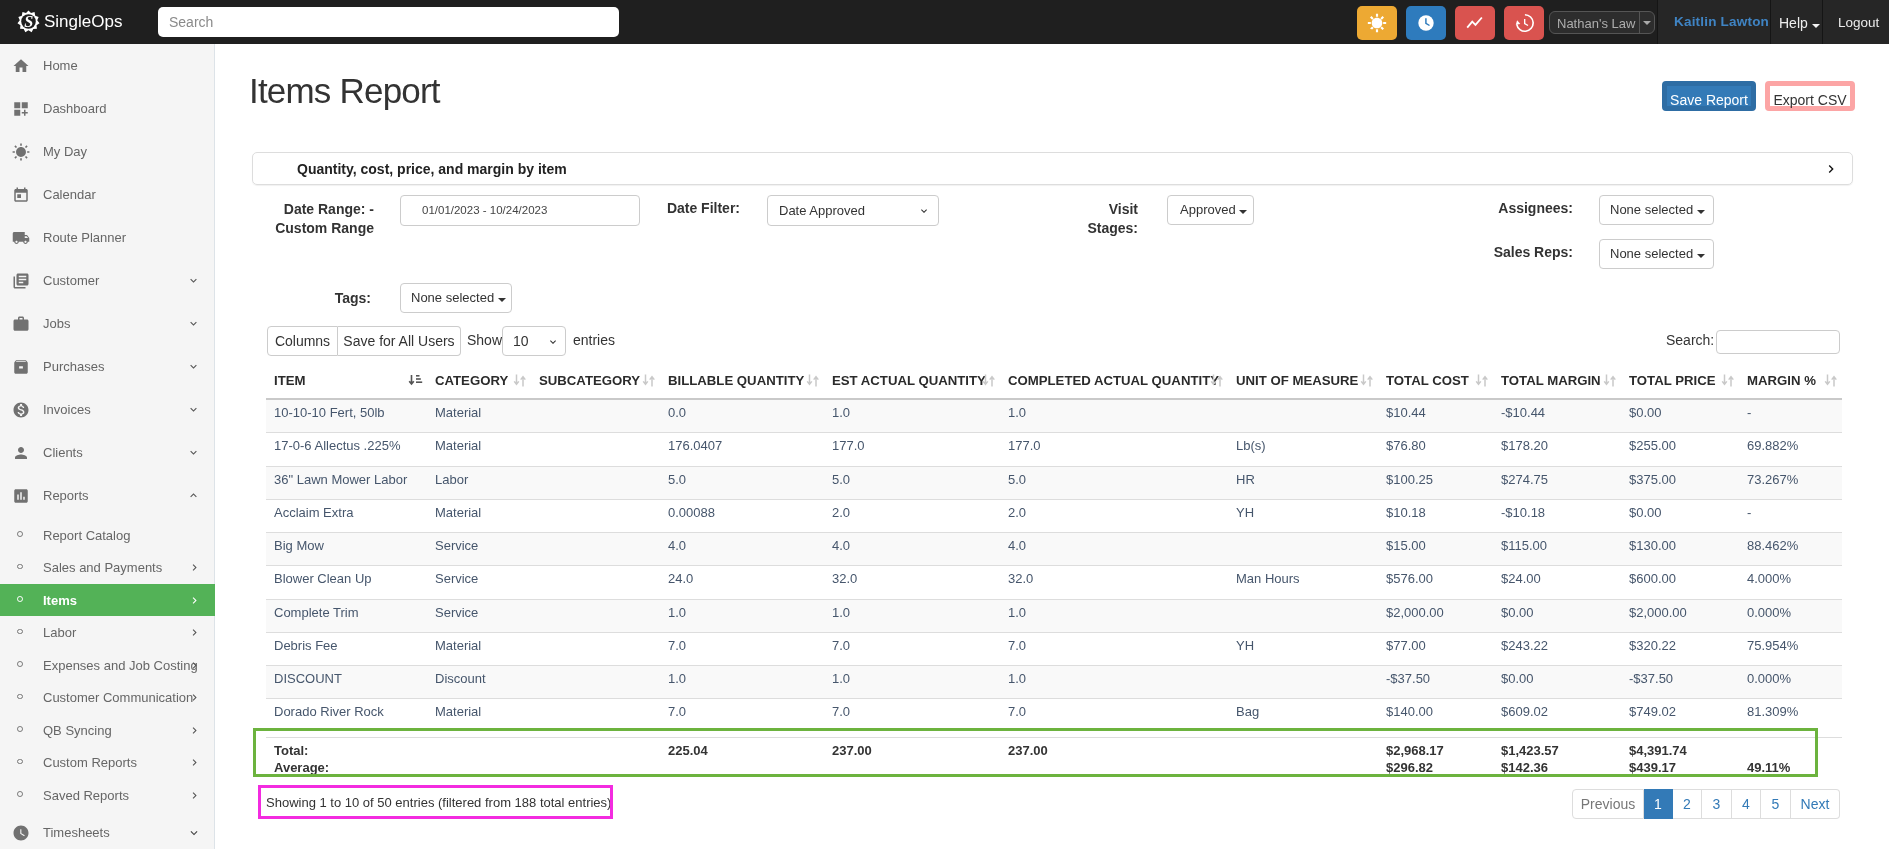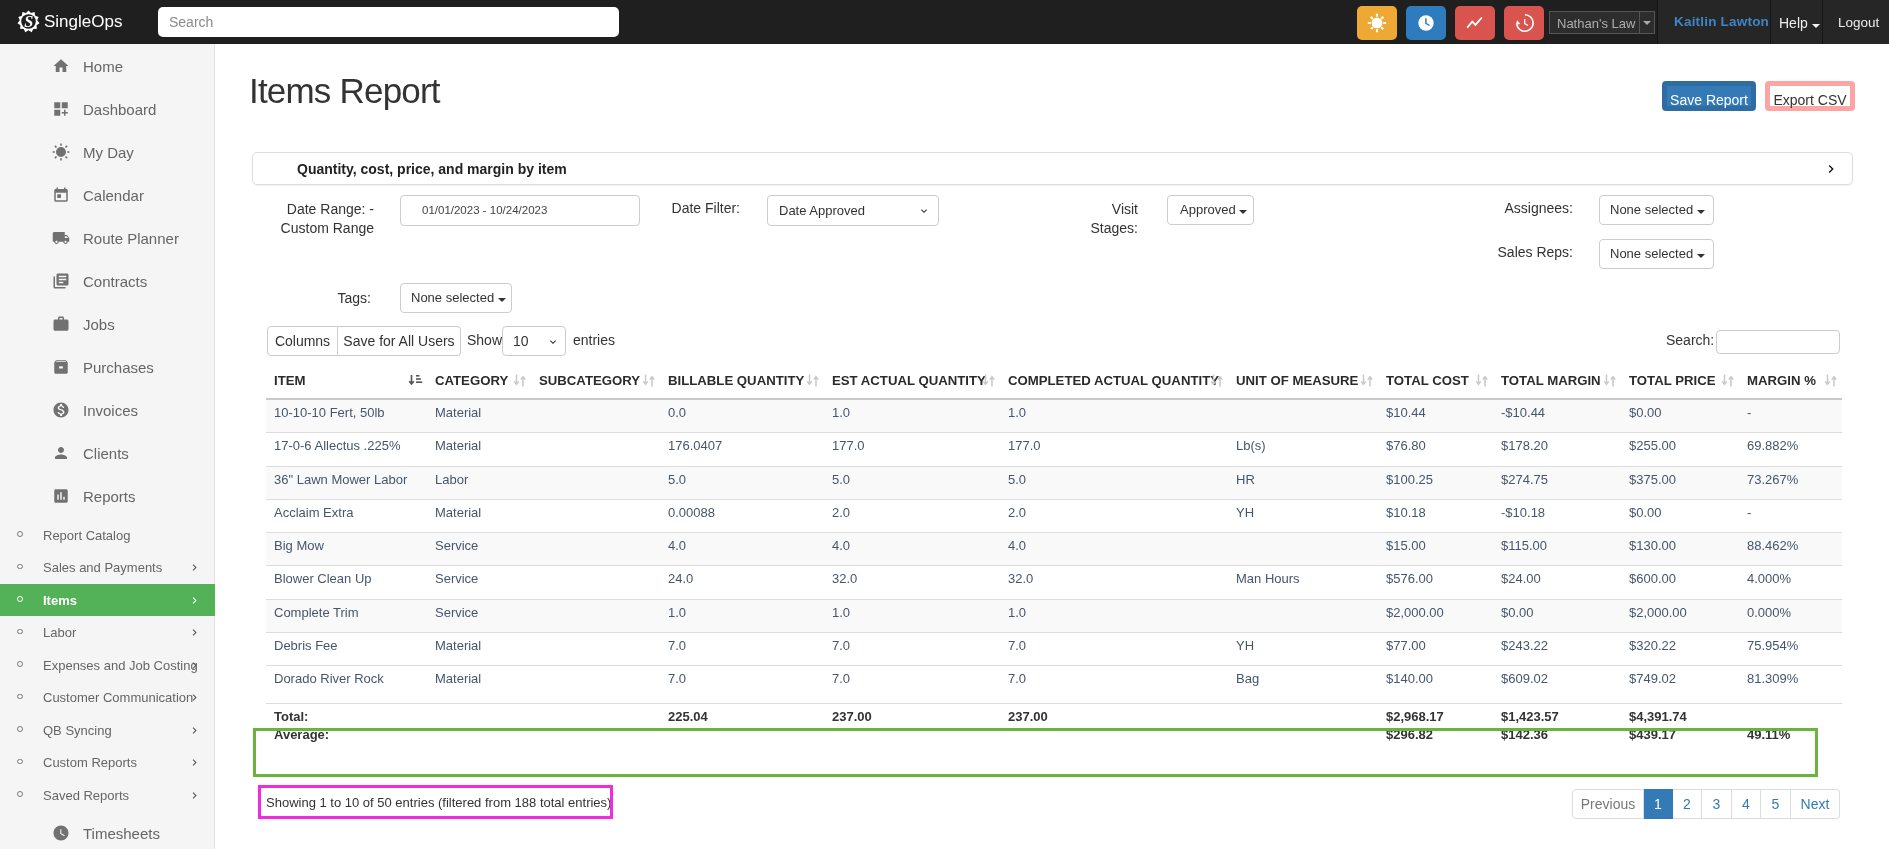--- a/index.html
+++ b/index.html
@@ -6,50 +6,50 @@
  font-family:"Liberation Sans",sans-serif;}
 .abs{position:absolute}
 
 #topbar{position:absolute;left:0;top:0;width:1889px;height:44px;background:#1f1f1f;}
 #topbar .rightzone{position:absolute;left:1657px;top:0;width:232px;height:44px;background:#262626;}
 #topbar .vsep{position:absolute;top:0;width:1px;height:44px;background:#151515;}
 .logo-txt{position:absolute;left:44px;top:12px;color:#fff;font-size:17px;letter-spacing:0px}
 #searchbox{position:absolute;left:158px;top:7px;width:461px;height:30px;background:#fff;border-radius:5px;}
 #searchbox span{position:absolute;left:11px;top:7px;font-size:14px;color:#8a8a8a}
 .tbtn{position:absolute;top:6px;width:40px;height:34px;border-radius:5px;}
-.nlaw{position:absolute;left:1549px;top:11px;width:106px;height:23px;background:#2d2d2d;border:1px solid #555;border-radius:0;color:#aeaeae;font-size:13.5px;white-space:nowrap}
+.nlaw{position:absolute;left:1549px;top:11px;width:106px;height:23px;background:#2d2d2d;border:1px solid #555;border-radius:6px;color:#aeaeae;font-size:13.5px;white-space:nowrap}
 .nlaw .txt{position:absolute;left:7px;top:4px;font-size:13px}
 .nlaw .care{position:absolute;right:0;top:0;width:15px;height:21px;border-left:1px solid #555;}
 .caret{display:inline-block;width:0;height:0;border-left:4px solid transparent;border-right:4px solid transparent;border-top:4px solid #aaa;}
 .kaitlin{position:absolute;left:1674px;top:14px;color:#3f84c4;font-weight:bold;font-size:13.5px;letter-spacing:.2px}
 .helpm{position:absolute;left:1779px;top:15px;color:#ececec;font-size:14px}
 .logoutm{position:absolute;left:1838px;top:15px;color:#ececec;font-size:13.5px}
 
 #sidebar{position:absolute;left:0;top:44px;width:215px;height:805px;background:#f5f5f5;border-right:1px solid #dde3e8;}
-.mitem{position:absolute;left:0;width:215px;height:43px;color:#666;font-size:15px;margin-left:40px;}
+.mitem{position:absolute;left:0;width:215px;height:43px;color:#666;font-size:13px;}
 .mitem .ic{position:absolute;left:12px;top:13px;width:18px;height:18px}
 .mitem .lb{position:absolute;left:43px;top:14px;white-space:nowrap}
 .mitem .ch{position:absolute;left:187px;top:15px;width:13px;height:13px}
 .sitem{position:absolute;left:0;width:215px;height:32.5px;color:#666;font-size:13px;}
 .sitem .oc{position:absolute;left:17px;top:12.5px;width:5.8px;height:5.8px;border:1.2px solid #777;border-radius:50%}
 .sitem .lb{position:absolute;left:43px;top:9px;white-space:nowrap}
 .sitem .ar{position:absolute;left:188px;top:10px;width:13px;height:13px}
 .sitem.active{background:#53b257;color:#fff;font-weight:bold}
 .sitem.active .oc{border-color:#fff}
 
 #main{position:absolute;left:216px;top:44px;width:1673px;height:805px;background:#fff}
 h1{position:absolute;left:33px;top:27px;font-size:35px;font-weight:normal;color:#333;letter-spacing:-0.8px}
 .btn{position:absolute;font-size:14px;color:#333;background:#fff;border:5px solid #fca5a5;border-radius:4px;text-align:center}
 .btn-primary{background:#337ab7;border-color:#2e6da4;color:#fff}
 #save-report{left:1446px;top:37px;width:94px;height:30px;line-height:29px}
 #export-csv{left:1549px;top:37px;width:90px;height:30px;line-height:29px}
 #panel{position:absolute;left:36px;top:108px;width:1601px;height:33px;border:1px solid #ddd;border-radius:5px;box-shadow:0 1px 1px rgba(0,0,0,.06)}
 #panel .t{position:absolute;left:44px;top:8px;font-size:14px;font-weight:bold;color:#222}
 #panel .chev{position:absolute;right:13px;top:8px;}
-.flabel{position:absolute;font-size:14px;font-weight:normal;color:#333;text-align:right}
+.flabel{position:absolute;font-size:14px;font-weight:bold;color:#333;text-align:right}
 .finput{position:absolute;border:1px solid #ccc;border-radius:4px;font-size:13.5px;color:#555;background:#fff}
 .fbtn{position:absolute;border:1px solid #ccc;border-radius:4px;font-size:13px;color:#333;background:#fff;white-space:nowrap}
 
 .cbtn{position:absolute;top:282px;height:30px;border:1px solid #ccc;background:#fff;font-size:14px;color:#333;text-align:center;line-height:28px}
 
 #tablewrap{position:absolute;left:50px;top:317px;width:1576px}
 table{width:1576px;border-collapse:collapse;table-layout:fixed}
 th{font-size:13.2px;font-weight:bold;color:#2b2b2b;text-align:left;padding:11px 8px 9px 8px;border-bottom:2px solid #c9c9c9;position:relative;line-height:17px;white-space:nowrap;overflow:visible}
 td{font-size:13px;color:#46566c;padding:5px 8px 11px 8px;line-height:16.25px;border-top:1px solid #ddd;vertical-align:top;white-space:nowrap}
 tr.odd td{background:#f9f9f9}
@@ -139,21 +139,21 @@
 <div class="mitem" style="top:172.0px">
       <span class="ic"><svg width="18" height="18" viewBox="0 0 24 24">
           <path d="M20 8h-3V4H3c-1.1 0-2 .9-2 2v11h2c0 1.66 1.34 3 3 3s3-1.34 3-3h6c0 1.66 1.34 3 3 3s3-1.34 3-3h2v-5l-3-4zM6 18.5c-.83 0-1.5-.67-1.5-1.5s.67-1.5 1.5-1.5 1.5.67 1.5 1.5-.67 1.5-1.5 1.5zm13.5-9 1.96 2.5H17V9.5h2.5zm-1.5 9c-.83 0-1.5-.67-1.5-1.5s.67-1.5 1.5-1.5 1.5.67 1.5 1.5-.67 1.5-1.5 1.5z" fill="#717171"></path>
         </svg></span>
       <span class="lb">Route Planner</span>
     </div>
 <div class="mitem" style="top:215.0px">
       <span class="ic"><svg width="18" height="18" viewBox="0 0 24 24">
           <path d="M4 6H2v14c0 1.1.9 2 2 2h14v-2H4V6zm16-4H8c-1.1 0-2 .9-2 2v12c0 1.1.9 2 2 2h12c1.1 0 2-.9 2-2V4c0-1.1-.9-2-2-2zm-1 9H9V9h10v2zm-4 4H9v-2h6v2zm4-8H9V5h10v2z" fill="#717171"></path>
         </svg></span>
-      <span class="lb">Contracts</span>
+      <span class="lb">Customer</span>
       <span class="ch"><svg width="13" height="13" viewBox="0 0 24 24">
           <path d="M7.41 8.59 12 13.17l4.59-4.58L18 10l-6 6-6-6 1.41-1.41z" fill="#555"></path>
         </svg></span>
     </div>
 <div class="mitem" style="top:258.0px">
       <span class="ic"><svg width="18" height="18" viewBox="0 0 24 24">
           <path d="M20 6h-4V4c0-1.11-.89-2-2-2h-4c-1.11 0-2 .89-2 2v2H4c-1.11 0-1.99.89-1.99 2L2 19c0 1.11.89 2 2 2h16c1.11 0 2-.89 2-2V8c0-1.11-.89-2-2-2zm-6 0h-4V4h4v2z" fill="#717171"></path>
         </svg></span>
       <span class="lb">Jobs</span>
       <span class="ch"><svg width="13" height="13" viewBox="0 0 24 24">
@@ -462,20 +462,33 @@
             <td></td>
             <td>7.0</td>
             <td>7.0</td>
             <td>7.0</td>
             <td>YH</td>
             <td>$77.00</td>
             <td>$243.22</td>
             <td>$320.22</td>
             <td>75.954%</td>
           </tr>
+<tr class="odd">
+            <td>DISCOUNT</td>
+            <td>Discount</td>
+            <td></td>
+            <td>1.0</td>
+            <td>1.0</td>
+            <td>1.0</td>
+            <td></td>
+            <td>-$37.50</td>
+            <td>$0.00</td>
+            <td>-$37.50</td>
+            <td>0.000%</td>
+          </tr>
 <tr class="even">
             <td style="padding-bottom:9px">Dorado River Rock</td>
             <td style="padding-bottom:9px">Material</td>
             <td style="padding-bottom:9px"></td>
             <td style="padding-bottom:9px">7.0</td>
             <td style="padding-bottom:9px">7.0</td>
             <td style="padding-bottom:9px">7.0</td>
             <td style="padding-bottom:9px">Bag</td>
             <td style="padding-bottom:8px">$140.00</td>
             <td style="padding-bottom:16px">$609.02</td>

